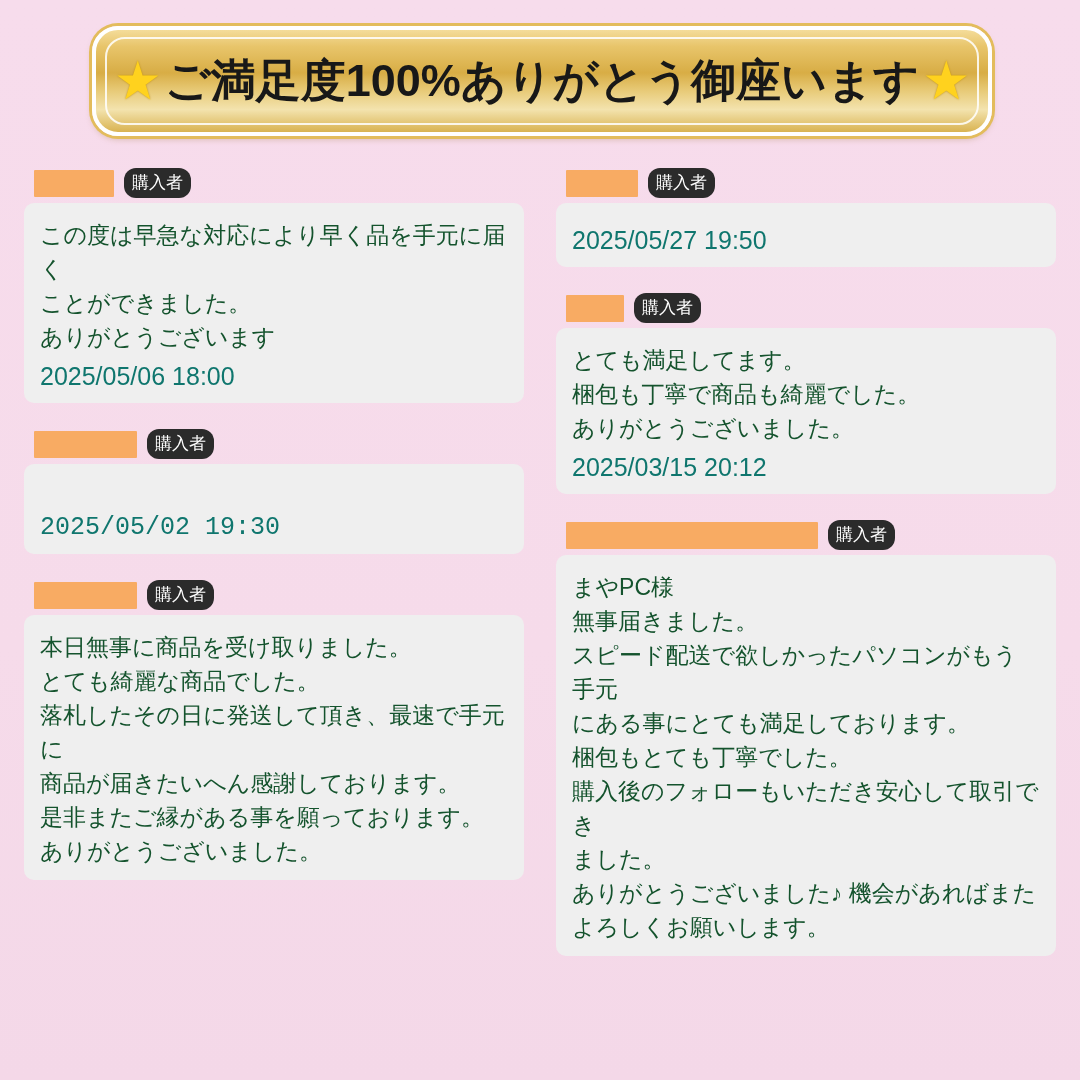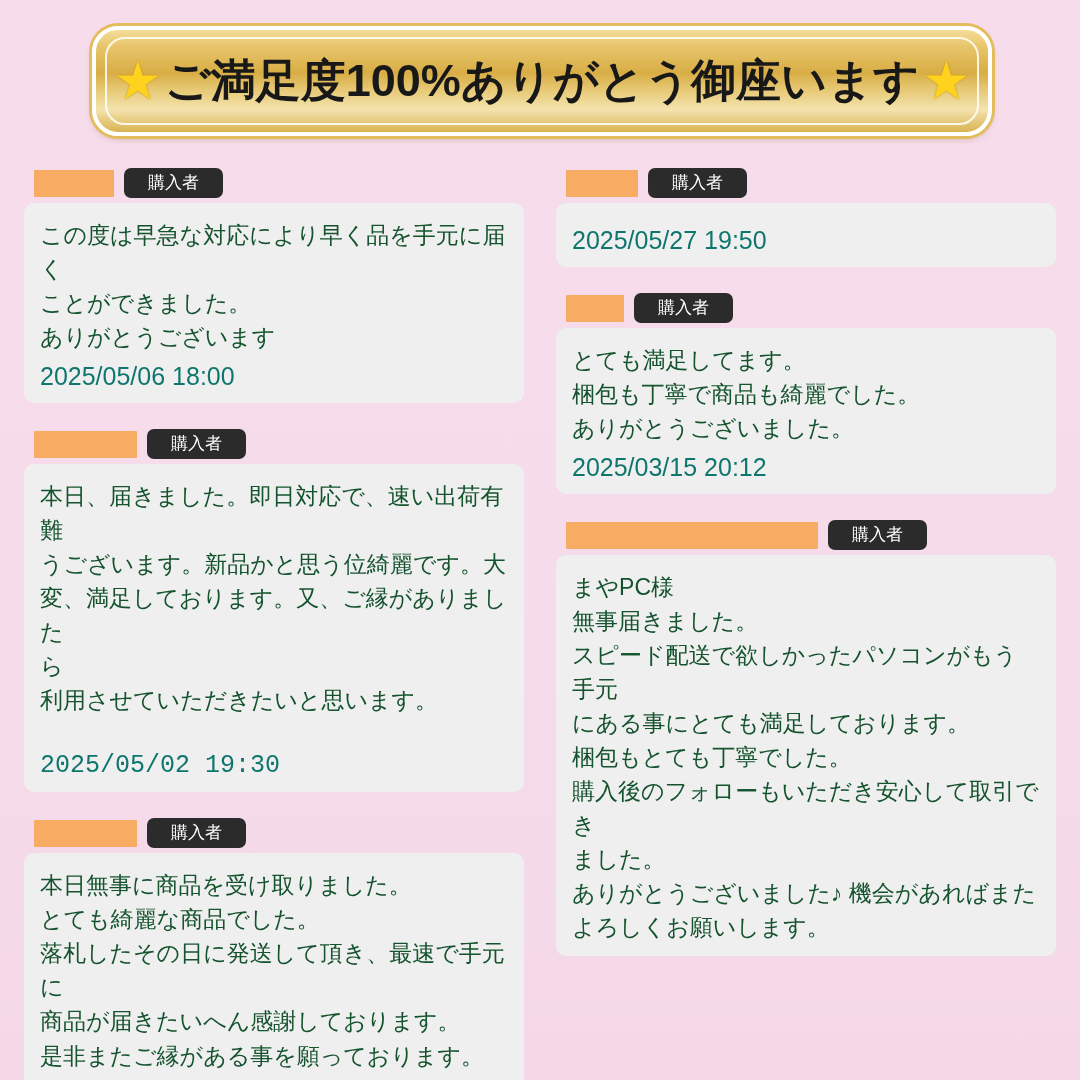--- a/index.html
+++ b/index.html
@@ -100,22 +100,22 @@
   .name-bar {
     height: 27px;
     background: #f8ab63;
     border-radius: 1px;
   }
   .buyer-badge {
     background: #2b2b2b;
     color: #ffffff;
     font-size: 17px;
     line-height: 1;
-    padding: 6px 24px 7px;
-    border-radius: 7px;
+    padding: 6px 8px 7px;
+    border-radius: 12px;
     white-space: nowrap;
   }
   .bubble {
     background: #efefef;
     border-radius: 10px;
     padding: 15px 16px 12px 16px;
     box-sizing: border-box;
   }
   .bubble p {
     margin: 0;
@@ -165,25 +165,20 @@
           <div class="ts">2025/05/06 18:00</div>
         </div>
       </div>
 
       <div class="review">
         <div class="rev-head">
           <div class="name-bar" style="width:103px"></div>
           <div class="buyer-badge">購入者</div>
         </div>
         <div class="bubble loose">
-          <p>本日、届きました。即日対応で、速い出荷有難
-うございます。新品かと思う位綺麗です。大
-変、満足しております。又、ご縁がありました
-ら
-利用させていただきたいと思います。</p>
           <div class="ts">2025/05/02 19:30</div>
         </div>
       </div>
 
       <div class="review">
         <div class="rev-head">
           <div class="name-bar" style="width:103px"></div>
           <div class="buyer-badge">購入者</div>
         </div>
         <div class="bubble tight">

